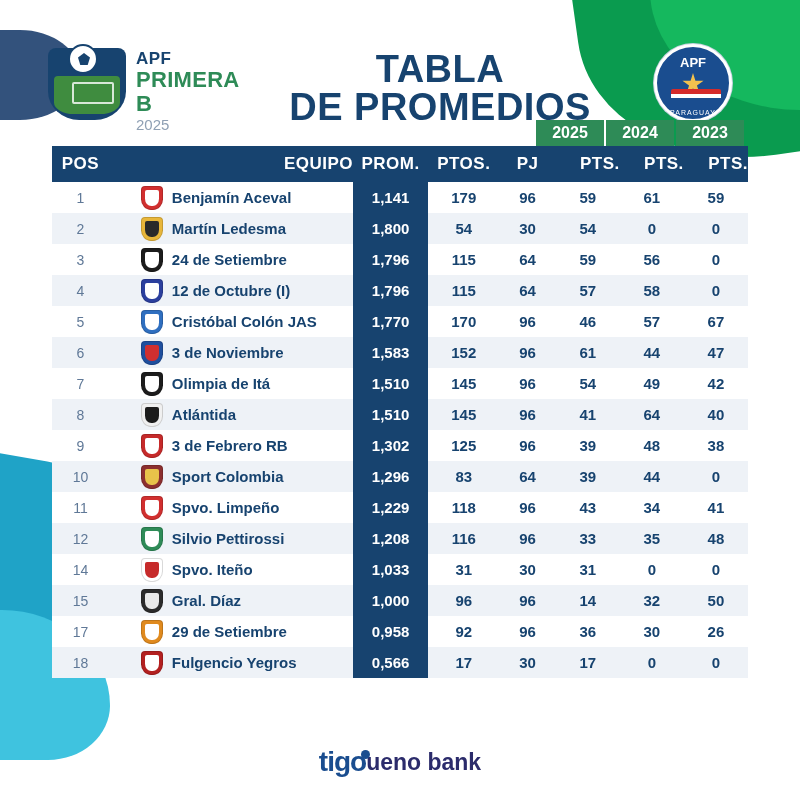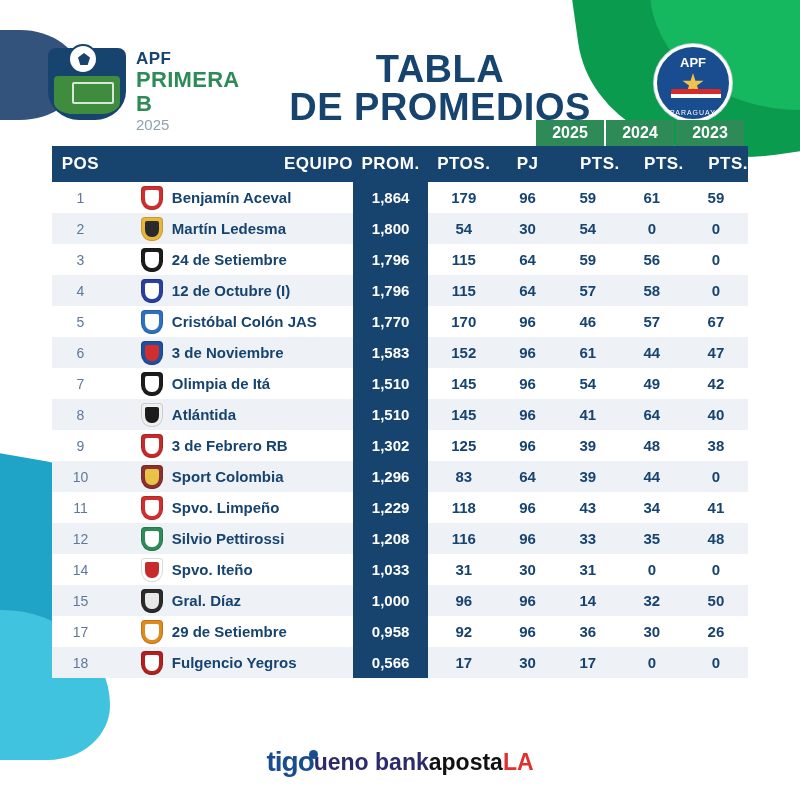--- a/index.html
+++ b/index.html
@@ -259,21 +259,21 @@
           <tr>
             <td class="pos">1</td>
             <td class="equipo">
               <div class="team">
                 <div class="crest" style="background: rgb(209, 47, 47);">
                   <div class="inner" style="background: rgb(255, 255, 255);"></div>
                 </div>
                 <span class="team-name">Benjamín Aceval</span>
               </div>
             </td>
-            <td class="prom">1,864</td>
+            <td class="prom">1,141</td>
             <td class="ptos">179</td>
             <td class="pj">96</td>
             <td class="y">59</td>
             <td class="y">61</td>
             <td class="y">59</td>
           </tr>
           <tr>
             <td class="pos">2</td>
             <td class="equipo">
               <div class="team">
@@ -528,16 +528,15 @@
             <td class="y">0</td>
             <td class="y">0</td>
           </tr>
         </tbody>
     </table>
   </div>
 
   <div class="sponsors">
     <div class="sp-tigo">tigo</div>
     <div class="sp-ueno">ueno bank</div>
-    <div class="sp-apostala"><span>aposta</span><em>LA</em></div>
   </div>
 
 </div>
 
 </body></html>

